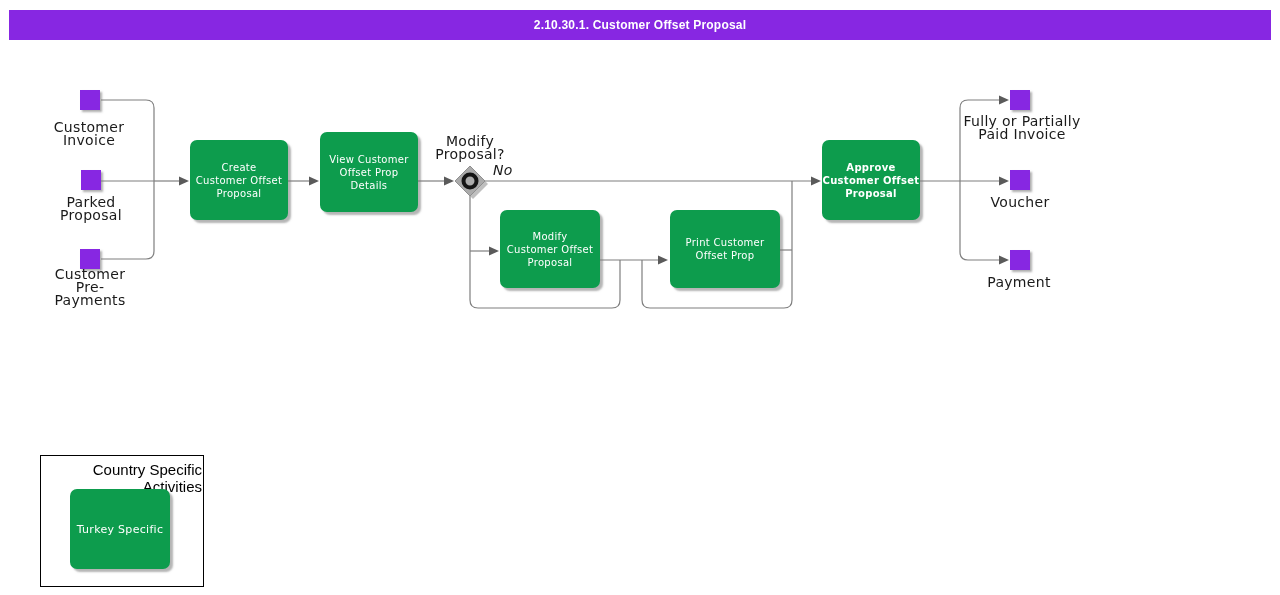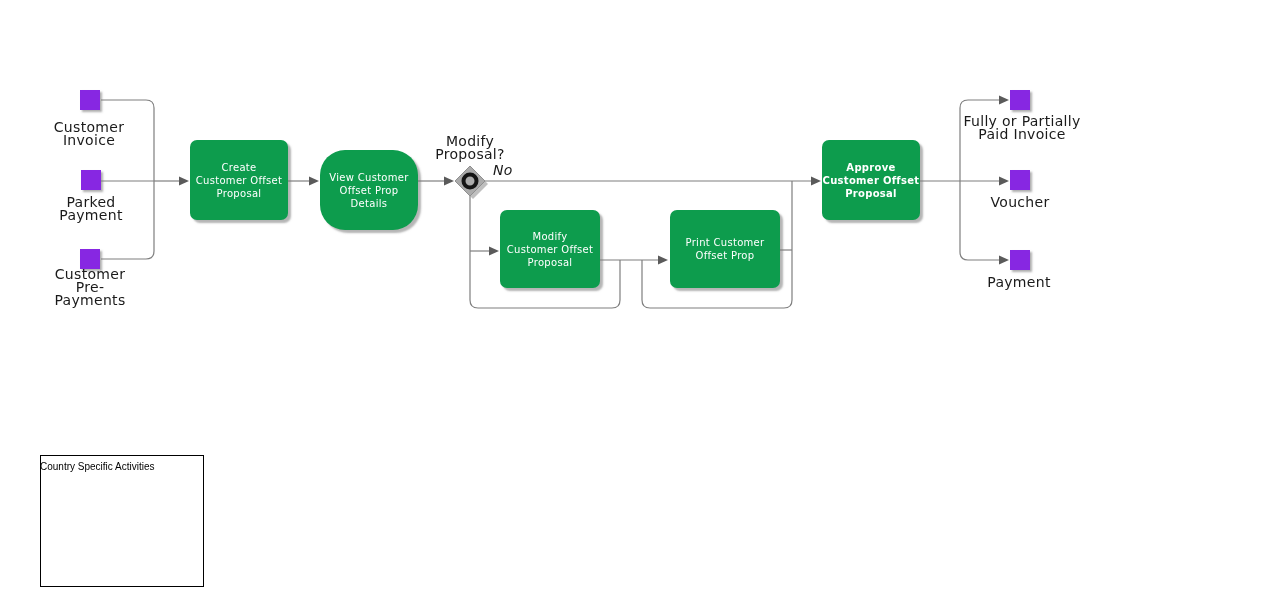--- a/index.html
+++ b/index.html
@@ -41,35 +41,36 @@
   .lbl{
     color:#1a1a1a;font-size:14px;line-height:13px;text-align:center;
     white-space:pre-line;letter-spacing:0.3px;
   }
   
   .country-box{
     left:40px;top:455px;width:162px;height:130px;
     border:1px solid #000000;background:#ffffff;
   }
   .country-title{
-    left:40px;top:461px;width:162px;text-align:left;
-    font-family:"Liberation Sans",sans-serif;font-size:10px;color:#000000;
+    left:40px;top:461px;width:162px;text-align:right;
+    font-family:"Liberation Sans",sans-serif;font-size:15px;color:#000000;
   }
   svg.wires{left:0;top:0;}
   svg.wires path{stroke:var(--connector-gray,#7F7F7F);stroke-width:1.2;fill:none;}
   svg.wires polygon.arrow{fill:var(--arrow-gray,#5A5A5A);stroke:none;}
   svg.wires .diamond-shadow{fill:#9c9c9c;opacity:0.65;}
   svg.wires .diamond{fill:#ABABAB;stroke:#8f8f8f;stroke-width:1;}
   svg.wires .gateway-ring{fill:none;stroke:#141414;stroke-width:4;}
 </style>
 </head>
 <body>
 
 <div id="canvas">
 
+  <div class="abs titlebar">2.10.30.1. Customer Offset Proposal</div>
 
   <svg class="abs wires" width="1280" height="595" viewBox="0 0 1280 595">
 
     <path d="M101 100 H146 Q154 100 154 108 V251 Q154 259 146 259 H101"></path>
     <path d="M101 181 H154"></path>
     <path d="M154 181 H179"></path>
 
     <path d="M288 181 H309"></path>
     <path d="M418 181 H444"></path>
 
@@ -100,31 +101,31 @@
     <polygon class="diamond" points="470,166 485,181 470,196 455,181"></polygon>
     <circle class="gateway-ring" cx="470" cy="181" r="6.5"></circle>
   </svg>
 
   <div class="abs event-sq" style="left:80px;top:90px;"></div>
   <div class="abs lbl" style="left:39px;top:121px;width:100px;">Customer
 Invoice</div>
 
   <div class="abs event-sq" style="left:81px;top:170px;"></div>
   <div class="abs lbl" style="left:41px;top:196px;width:100px;">Parked
-Payment</div>
+Proposal</div>
 
   <div class="abs event-sq" style="left:80px;top:249px;"></div>
   <div class="abs lbl" style="left:40px;top:268px;width:100px;">Customer
 Pre-
 Payments</div>
 
   <div class="abs task" style="left:190px;top:140px;width:98px;height:80px;">Create
 Customer Offset
 Proposal</div>
-  <div class="abs task" style="left:320px;top:150px;width:98px;height:80px;border-radius:25px;">View Customer
+  <div class="abs task" style="left:320px;top:132px;width:98px;height:80px;">View Customer
 Offset Prop
 Details</div>
   <div class="abs task" style="left:500px;top:210px;width:100px;height:78px;">Modify
 Customer Offset
 Proposal</div>
   <div class="abs task" style="left:670px;top:210px;width:110px;height:78px;">Print Customer
 Offset Prop</div>
   <div class="abs task" style="left:822px;top:140px;width:98px;height:80px;font-weight:bold;">Approve
 Customer Offset
 Proposal</div>
@@ -138,14 +139,15 @@
 Paid Invoice</div>
 
   <div class="abs event-sq" style="left:1010px;top:170px;"></div>
   <div class="abs lbl" style="left:970px;top:196px;width:100px;">Voucher</div>
 
   <div class="abs event-sq" style="left:1010px;top:250px;"></div>
   <div class="abs lbl" style="left:969px;top:276px;width:100px;">Payment</div>
 
   <div class="abs country-box"></div>
   <div class="abs country-title">Country Specific Activities</div>
+  <div class="abs task" style="left:70px;top:489px;width:100px;height:80px;font-size:11px;">Turkey Specific</div>
 
 </div>
 
 </body></html>

